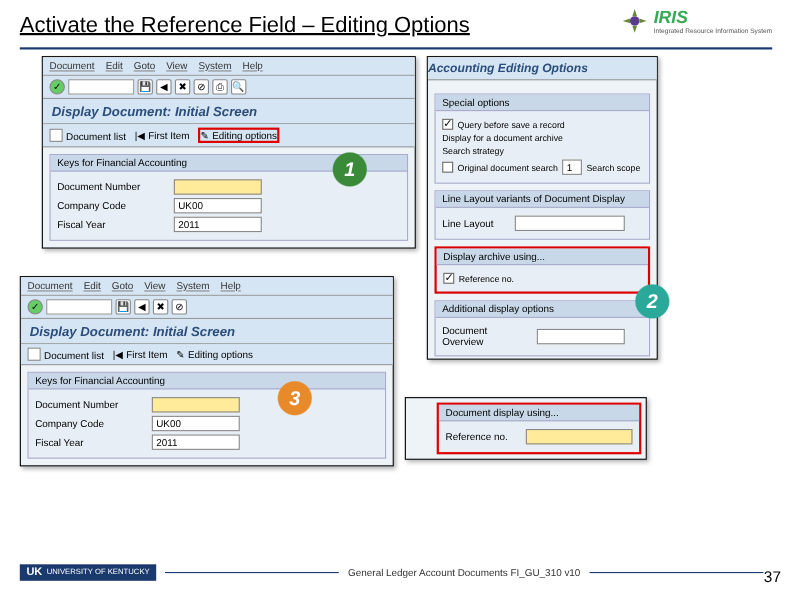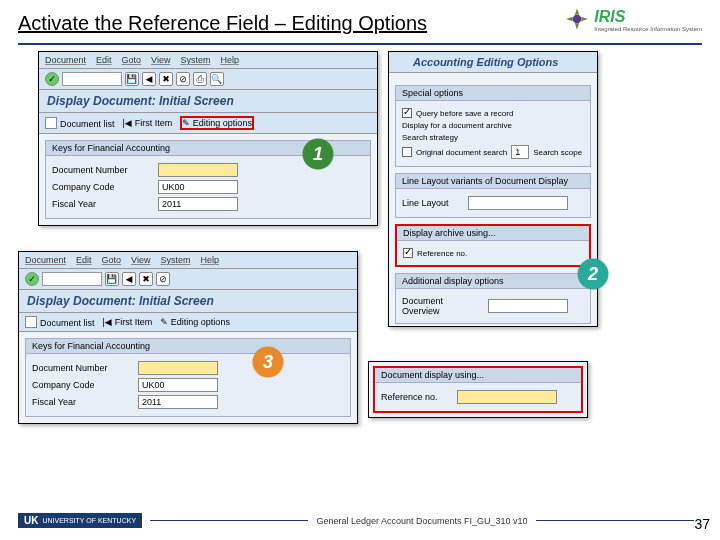--- a/index.html
+++ b/index.html
@@ -13,21 +13,21 @@
   .hr-top { border: none; border-top: 2px solid #1a3a6e; margin-bottom: 6px; }
   .content { position: relative; width: 684px; height: 420px; }
   .sap-window { position: absolute; border: 1px solid #000; background: #eef3f8; font-size: 9px; box-shadow: 2px 2px 4px rgba(0,0,0,0.3); }
   .menubar { background: #d6e5f3; padding: 3px 6px; display: flex; gap: 10px; color: #333; border-bottom: 1px solid #999; }
   .menubar span { text-decoration: underline; text-decoration-color: #888; }
   .toolbar { background: #d6e5f3; padding: 3px 6px; display: flex; align-items: center; gap: 3px; border-bottom: 1px solid #999; }
   .tb-icon { width: 14px; height: 14px; display: inline-block; border: 1px solid #888; border-radius: 2px; background: #fff; font-size: 9px; text-align: center; line-height: 12px; }
   .tb-icon.green { background: #6c6; border-radius: 50%; }
   .tb-text { background: #fff; border: 1px solid #999; width: 60px; height: 14px; }
   .sap-title { background: #d6e5f3; padding: 4px 8px; color: #2a4d7a; font-size: 12px; font-weight: bold; font-style: italic; border-bottom: 1px solid #999; }
-  .sap-title-right { background: #d6e5f3; padding: 4px 24px; color: #2a4d7a; font-size: 11px; font-weight: bold; font-style: italic; border-bottom: 1px solid #999; }
+  .sap-title-right { background: #d6e5f3; padding: 4px 0; color: #2a4d7a; font-size: 11px; font-weight: bold; font-style: italic; border-bottom: 1px solid #999; }
   .tabbar { background: #d6e5f3; padding: 3px 6px; display: flex; gap: 8px; align-items: center; border-bottom: 1px solid #999; }
   .tab-btn { display: flex; align-items: flex-end; gap: 3px; font-size: 9px; }
   .tab-icon { width: 12px; height: 12px; border: 1px solid #888; background: #fff; display: inline-block; }
   .group { margin: 6px; border: 1px solid #aac; background: #e8eef5; }
   .group-label { background: #c8d8e8; padding: 2px 6px; font-size: 9px; border-bottom: 1px solid #aac; }
   .group-body { padding: 4px 6px; }
   .field-row { display: flex; align-items: center; gap: 6px; margin: 3px 0; font-size: 9px; }
   .field-lbl { width: 100px; }
   .field-inp { background: #fff; border: 1px solid #888; height: 14px; width: 80px; padding: 0 3px; font-size: 9px; line-height: 12px; }
   .field-inp.yellow { background: #ffeb99; }
@@ -227,21 +227,21 @@
               <span class="field-inp">2011</span>
             </div>
         </div>
       </div>
     </div>
 
     <div class="badge orange splat" style="left:235px; top:296px;">
         <span style="color:#fff">3</span>
       </div>
 
-    <div class="sap-window" style="left:350px; top:310px; width:220px;">
+    <div class="sap-window" style="left:350px; top:310px; width:220px;padding-left:24px;">
       <div class="group red-box" style="margin:4px;">
         <div class="group-label">Document display using...</div>
         <div class="group-body">
           <div class="field-row">
               <span class="field-lbl" style="width:70px">Reference no.</span>
               <span class="field-inp yellow" style="width:100px"></span>
             </div>
         </div>
       </div>
     </div>

